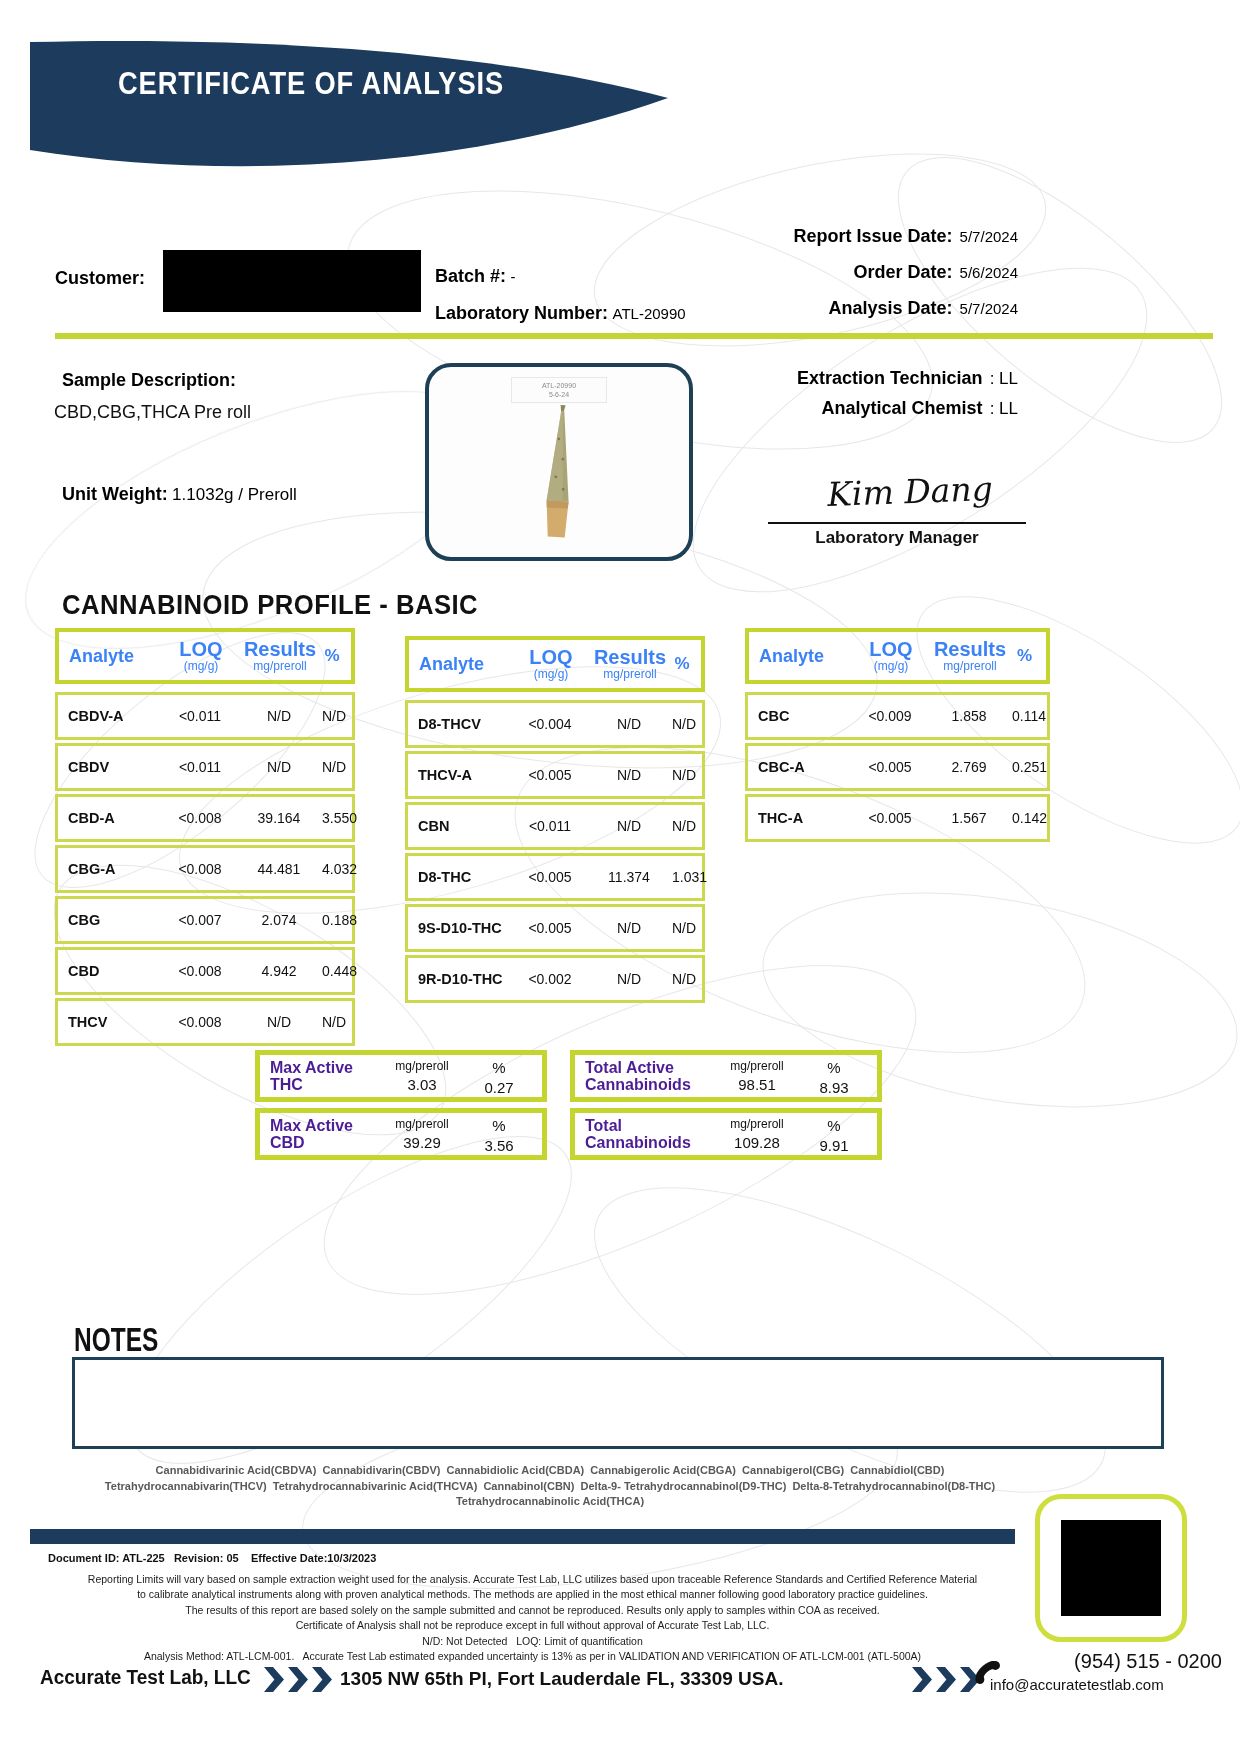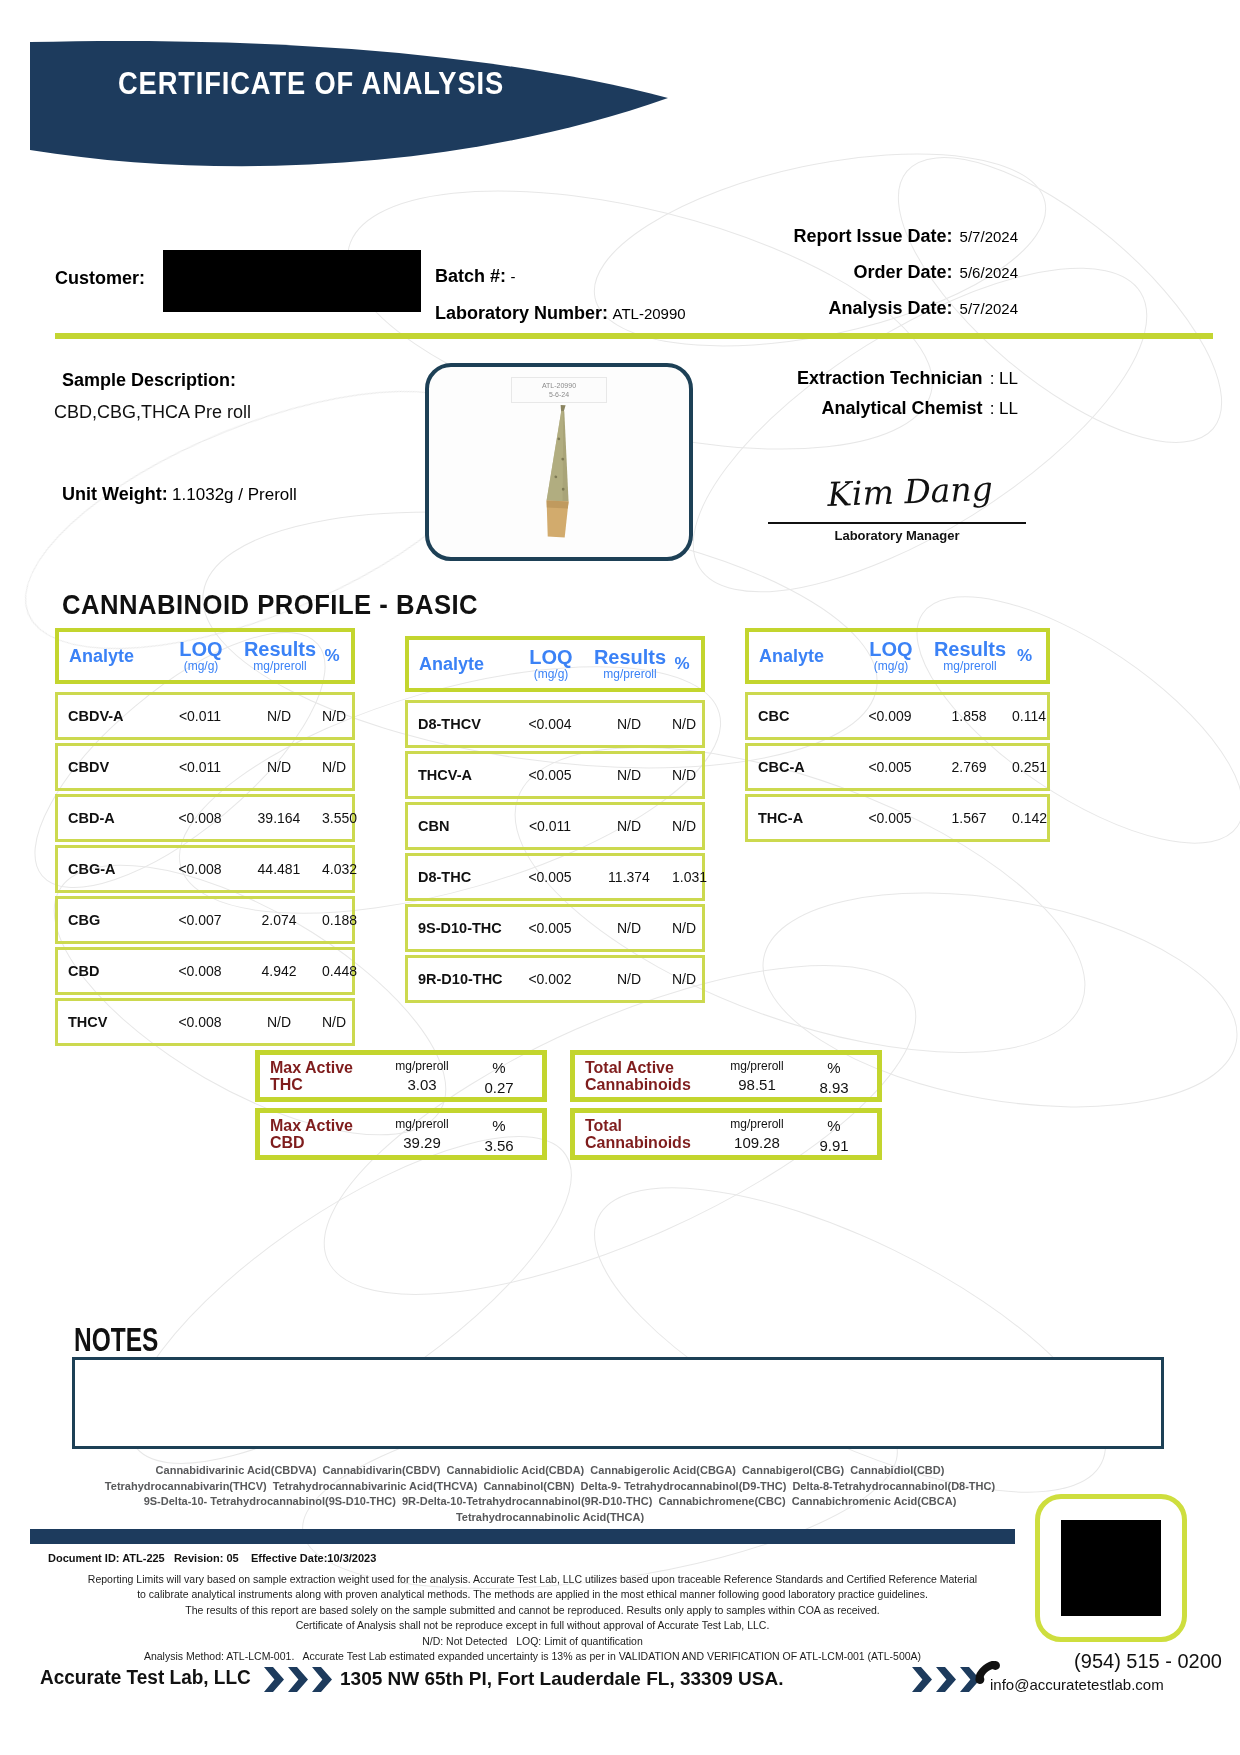--- a/index.html
+++ b/index.html
@@ -36,21 +36,21 @@
                border-radius:26px; background:#fdfdfd; z-index:1; display:flex; flex-direction:column; align-items:center; }
   .photo-tag { margin-top:10px; width:96px; background:#fcfcfc; border:1px solid #e8e8e8; text-align:center;
                font-size:7px; color:#8a8a8a; line-height:9px; padding:3px 0; }
   .preroll-svg { margin-top:-4px; }
 
   
   .personnel { position:absolute; left:640px; top:368px; width:378px; display:grid; row-gap:9px; }
   .sig { position:absolute; left:788px; top:472px; width:244px; text-align:center;
          font-family:"DejaVu Serif", serif; font-style:italic; font-size:33px; transform:rotate(-2deg); }
   .sig-line { position:absolute; left:768px; top:522px; width:258px; border-top:2px solid #111; }
-  .sig-title { position:absolute; left:768px; top:528px; width:258px; text-align:center; font-weight:bold; font-size:13px; }
+  .sig-title { position:absolute; left:768px; top:528px; width:258px; text-align:center; font-weight:bold; font-size:17px; }
 
   
   .profile-heading { position:absolute; left:62px; top:590px; font-size:27px; font-weight:bold; letter-spacing:.5px;
                      transform:scaleX(.95); transform-origin:left; white-space:nowrap; }
   .tbl { position:absolute; }
   .tbl-head { border:4px solid #c3d52e; height:56px; display:grid; grid-template-columns:96px 72px 86px 1fr;
               align-items:center; padding:0 10px; color:#3b82f6; }
   .tbl-head .h-analyte { font-size:18px; font-weight:bold; }
   .h-stack { text-align:center; line-height:1.05; }
   .h-stack .big { font-size:20px; font-weight:bold; }
@@ -60,21 +60,21 @@
   .tbl-row { border:3px solid #ccd94f; height:48px; margin-bottom:3px; display:grid;
              grid-template-columns:96px 72px 86px 1fr; align-items:center; padding:0 10px; }
   .c-analyte { font-size:14.5px; font-weight:bold; }
   .c-loq, .c-result, .c-pct { font-size:14px; text-align:center; }
 
   
   .summaries { position:absolute; left:255px; top:1050px; display:grid;
                grid-template-columns:292px 312px; grid-template-rows:52px 52px;
                grid-auto-flow:column; column-gap:23px; row-gap:6px; }
   .sum-box { border:5px solid #c3d52e; display:grid; grid-template-columns:1fr 88px 66px; align-items:stretch; padding:0 10px; background:transparent; }
-  .sum-label { display:flex; flex-direction:column; justify-content:center; color:#7f1d1d; font-weight:bold; font-size:16px; line-height:17px; }
+  .sum-label { display:flex; flex-direction:column; justify-content:center; color:#4c1d95; font-weight:bold; font-size:16px; line-height:17px; }
   .sum-col { text-align:center; padding-top:4px; }
   .sum-unit { font-size:12px; }
   .sum-val { font-size:15px; margin-top:3px; }
 
   
   .notes-heading { position:absolute; left:74px; top:1320px; font-size:34px; font-weight:bold;
                    transform:scaleX(.72); transform-origin:left; letter-spacing:0; }
   .notes-box { position:absolute; left:72px; top:1357px; width:1092px; height:92px; border:3px solid #1d4056; background:#fff; }
 
   
@@ -432,21 +432,20 @@
       </div>
     </div>
 
   <div class="notes-heading layer">NOTES</div>
   <div class="notes-box layer"></div>
 
   <div class="definitions">
 
   <div>Cannabidivarinic Acid(CBDVA)  Cannabidivarin(CBDV)  Cannabidiolic Acid(CBDA)  Cannabigerolic Acid(CBGA)  Cannabigerol(CBG)  Cannabidiol(CBD)</div>
       <div>Tetrahydrocannabivarin(THCV)  Tetrahydrocannabivarinic Acid(THCVA)  Cannabinol(CBN)  Delta-9- Tetrahydrocannabinol(D9-THC)  Delta-8-Tetrahydrocannabinol(D8-THC)</div>
-      <div>9S-Delta-10- Tetrahydrocannabinol(9S-D10-THC)  9R-Delta-10-Tetrahydrocannabinol(9R-D10-THC)  Cannabichromene(CBC)  Cannabichromenic Acid(CBCA)</div>
       <div>Tetrahydrocannabinolic Acid(THCA)</div>
     </div>
 
   <div class="qr-box">
     <div class="qr-black"></div>
   </div>
 
   <div class="bottom-bar layer"></div>
   <div class="doc-line layer">Document ID: ATL-225   Revision: 05    Effective Date:10/3/2023</div>
   <div class="disclaimer">

